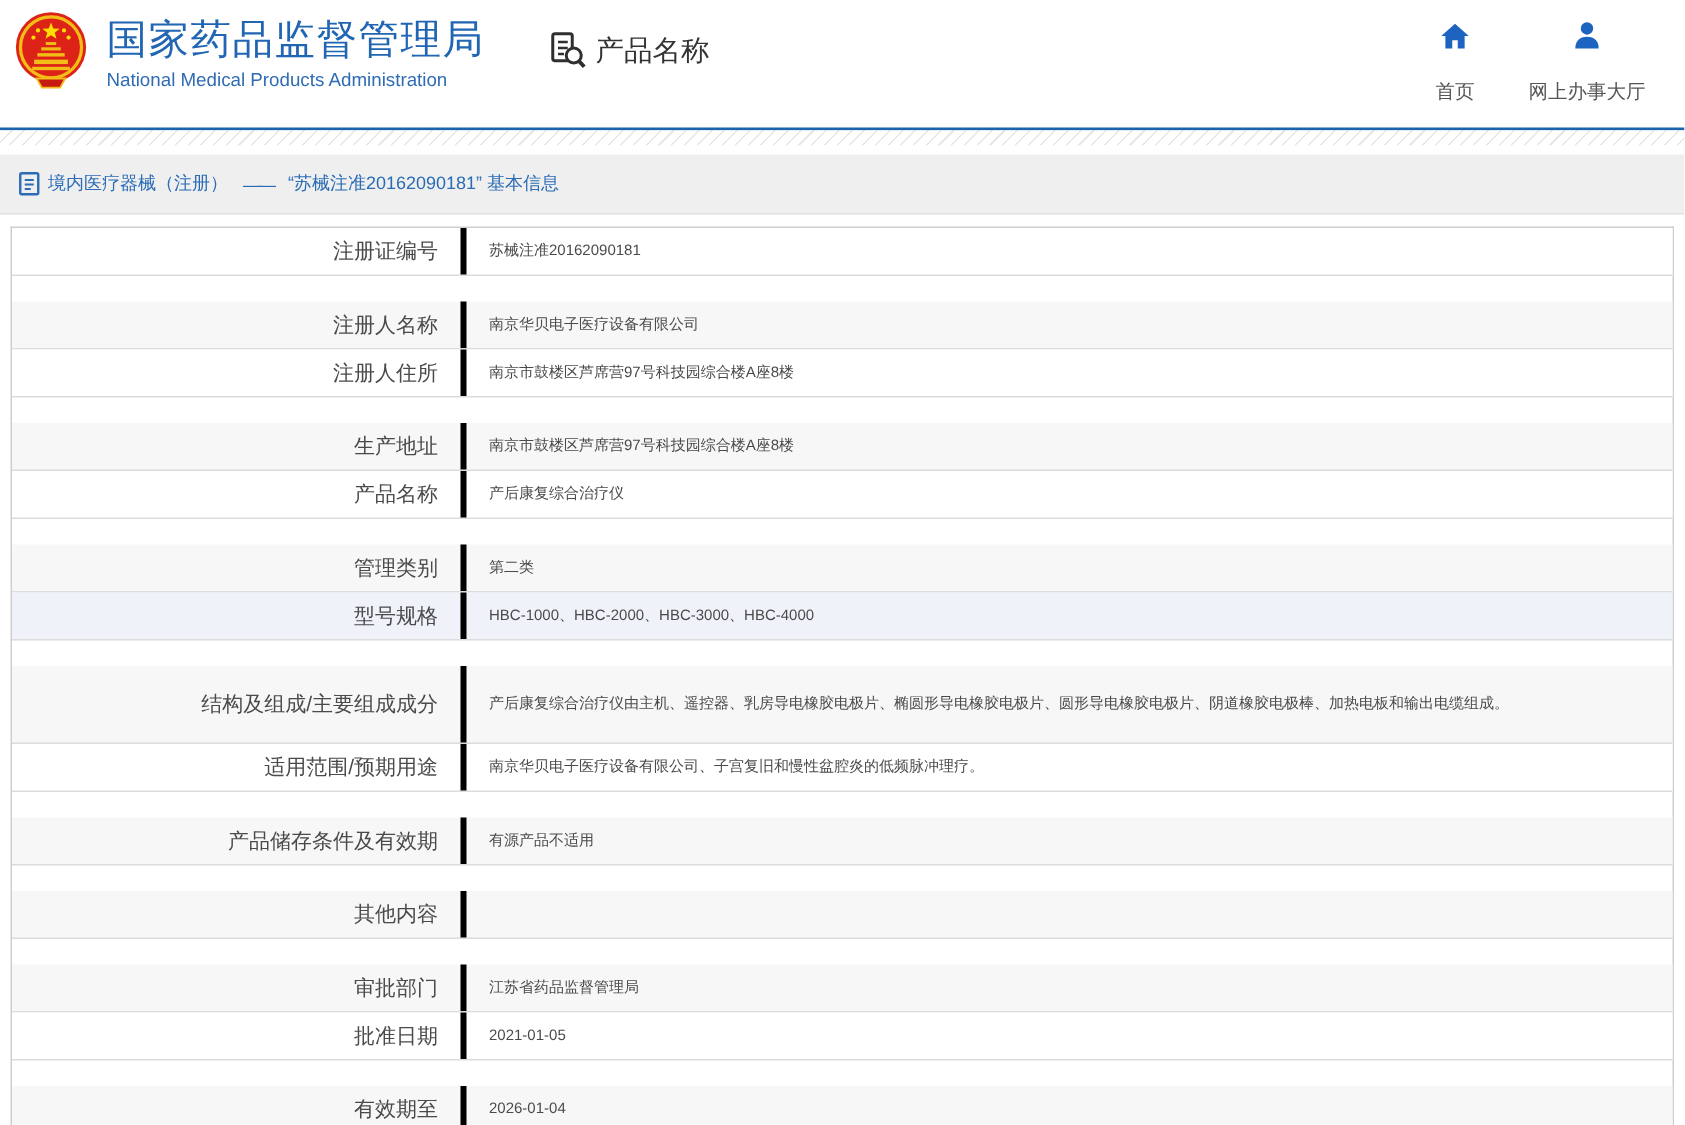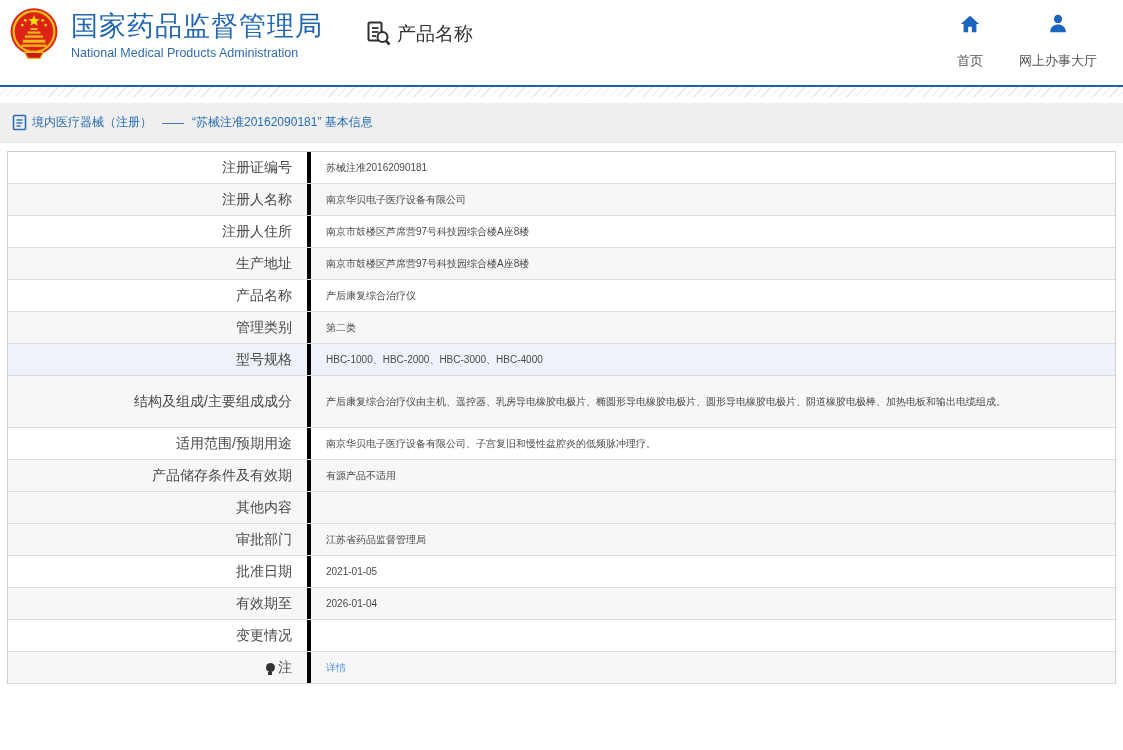--- a/index.html
+++ b/index.html
@@ -37,21 +37,21 @@
     display:flex; align-items:center; padding:0 12px;
     color:#2a6cb5; font-size:12px;
   }
   .breadcrumb .crumb-icon { margin-right:5px; display:flex; }
   .breadcrumb span { white-space:pre; }
   .crumb-dash { margin:0 10px; letter-spacing:-2px; }
 
   
   .tbl-wrap { margin:8px 7px 0 7px; border:1px solid #cfcfcf; border-bottom:none; background:#fff; }
   .trow { display:flex; min-height:32px; border-bottom:1px solid #dcdcdc; background:#fff; }
-  .trow.alt { background:#f7f7f7; }
+  .trow.alt { background:#f7f7f7;margin-top:17px; }
   .trow.hl { background:#eff2f8; }
   .trow.tall { min-height:52px; }
   .tlabel {
     width:303px; flex:0 0 303px; display:flex; align-items:center; justify-content:flex-end;
     padding-right:15px; border-right:4px solid #000000;
     font-size:14px; color:#4a4a4a; text-align:right;
   }
   .tvalue {
     flex:1; display:flex; align-items:center; padding:3px 18px 3px 15px;
     font-size:10px; color:#4a4a4a; line-height:24px;

